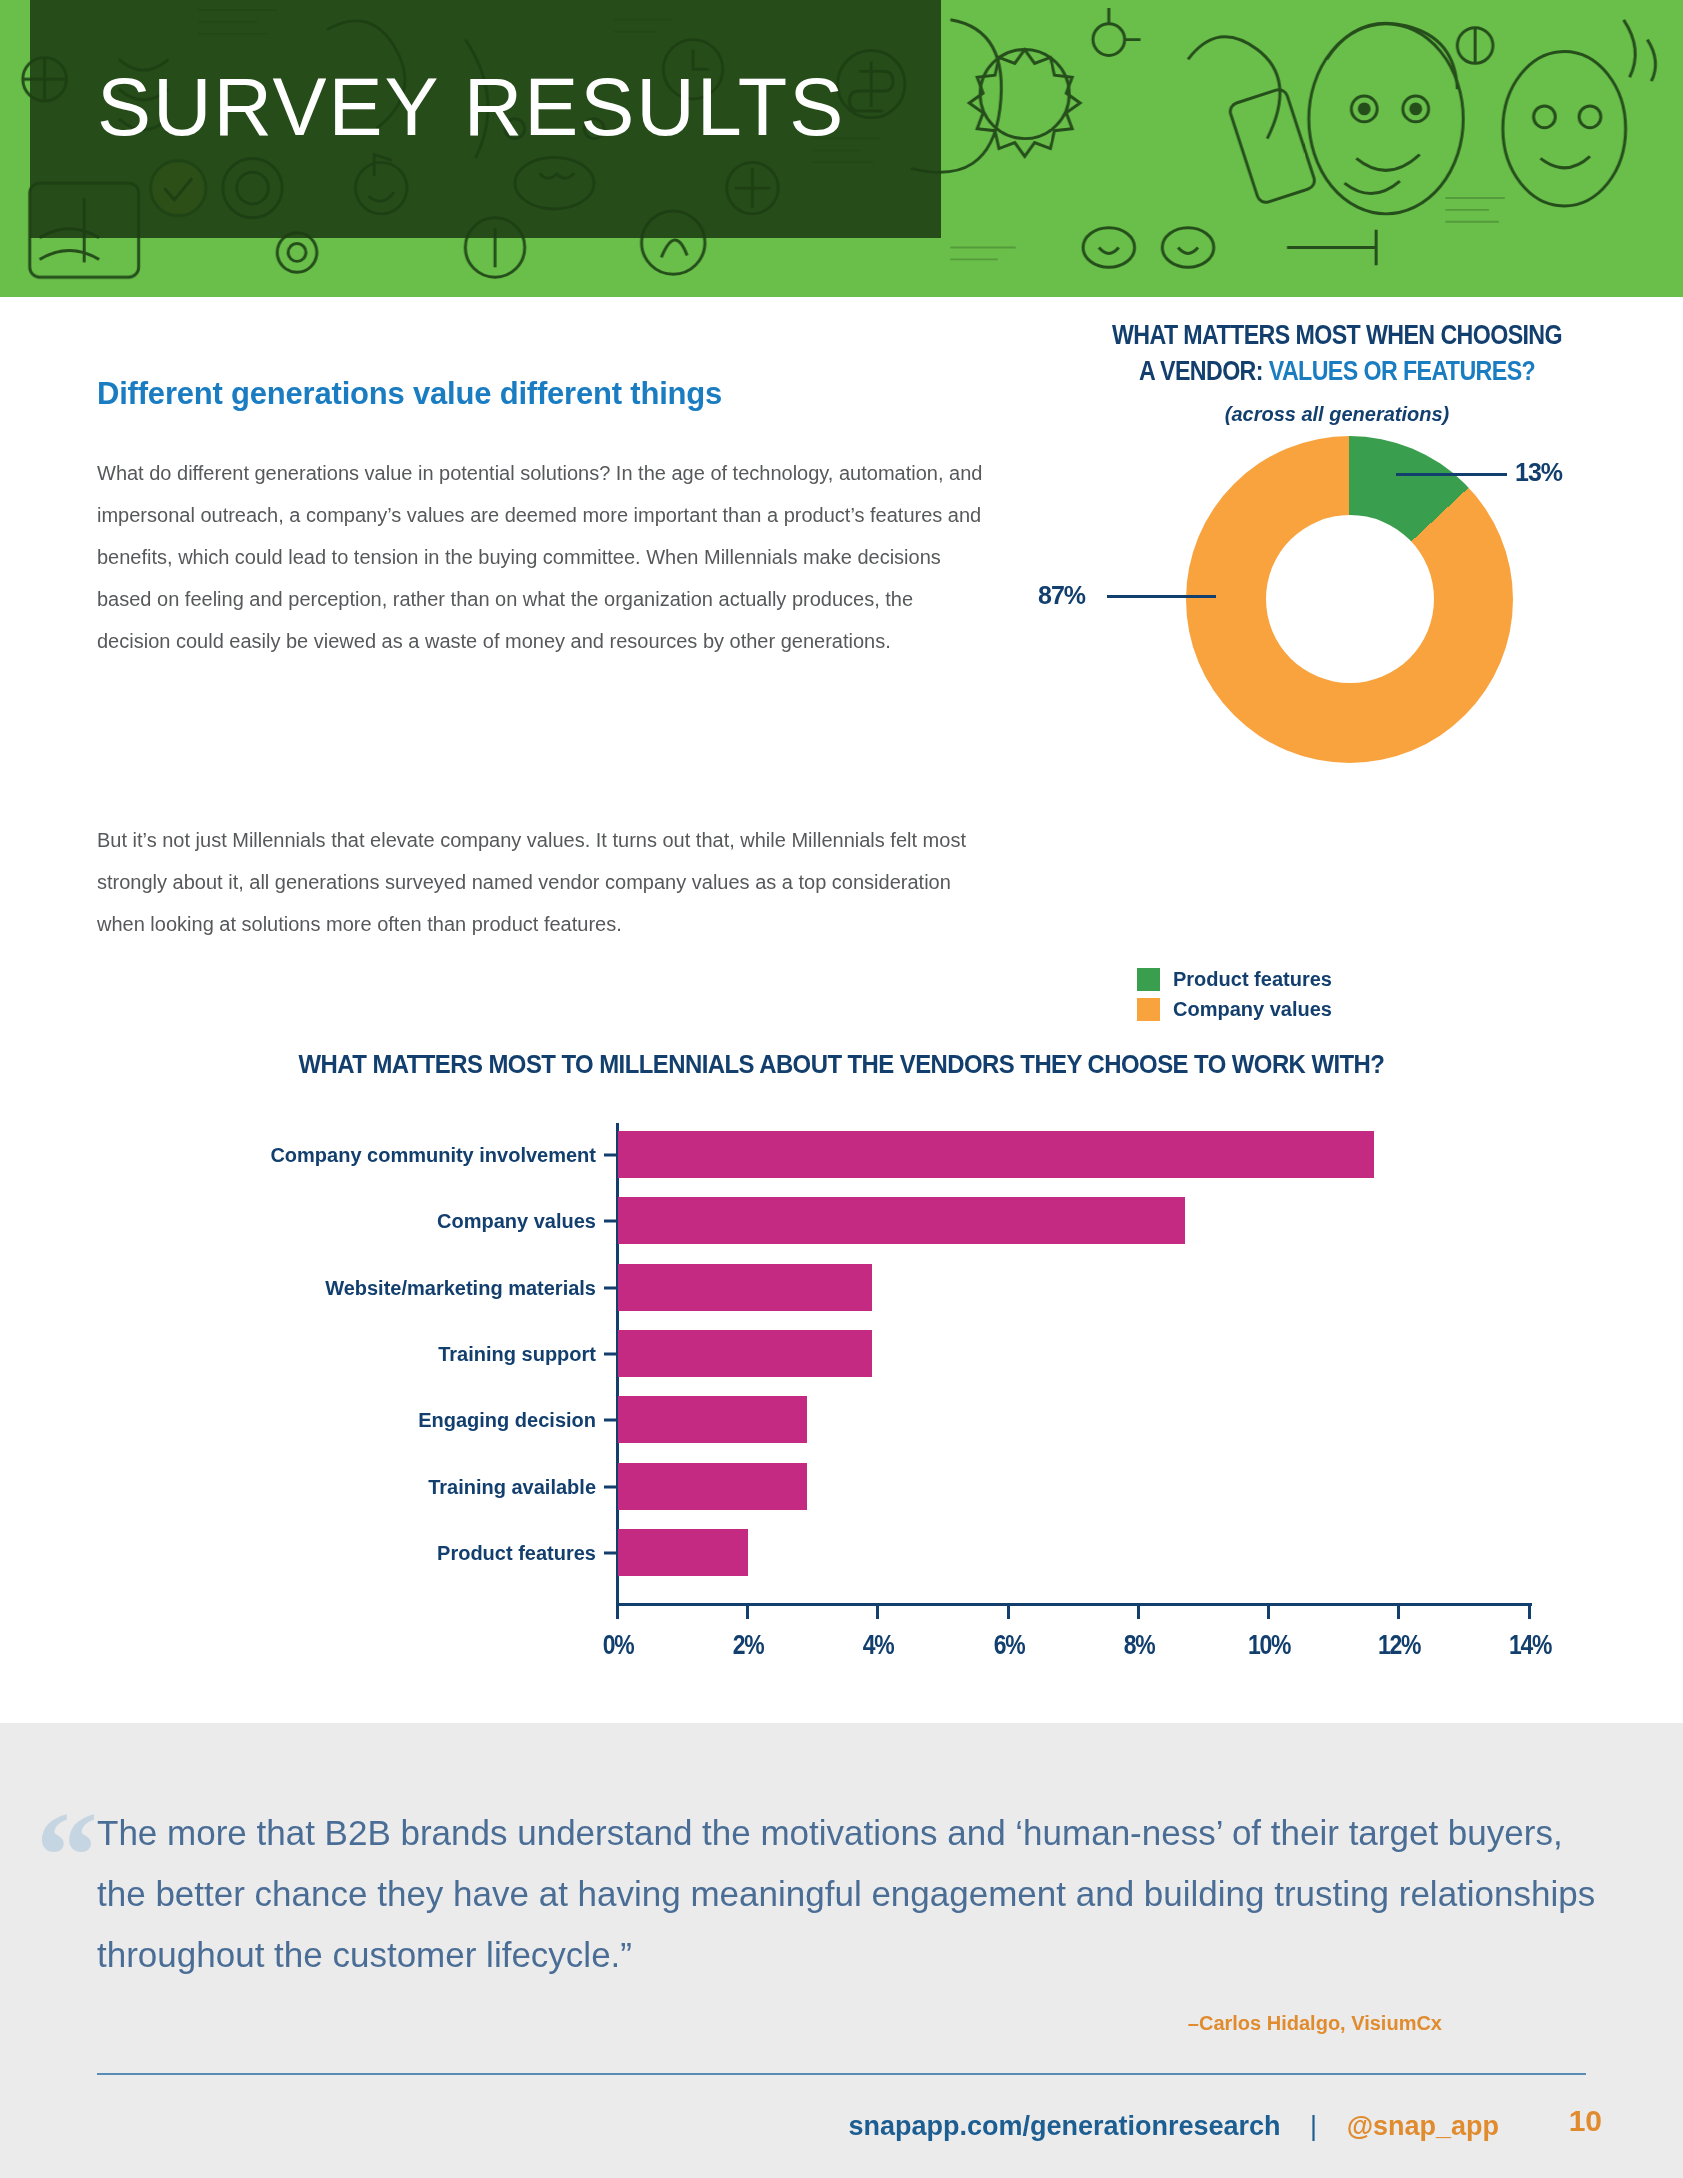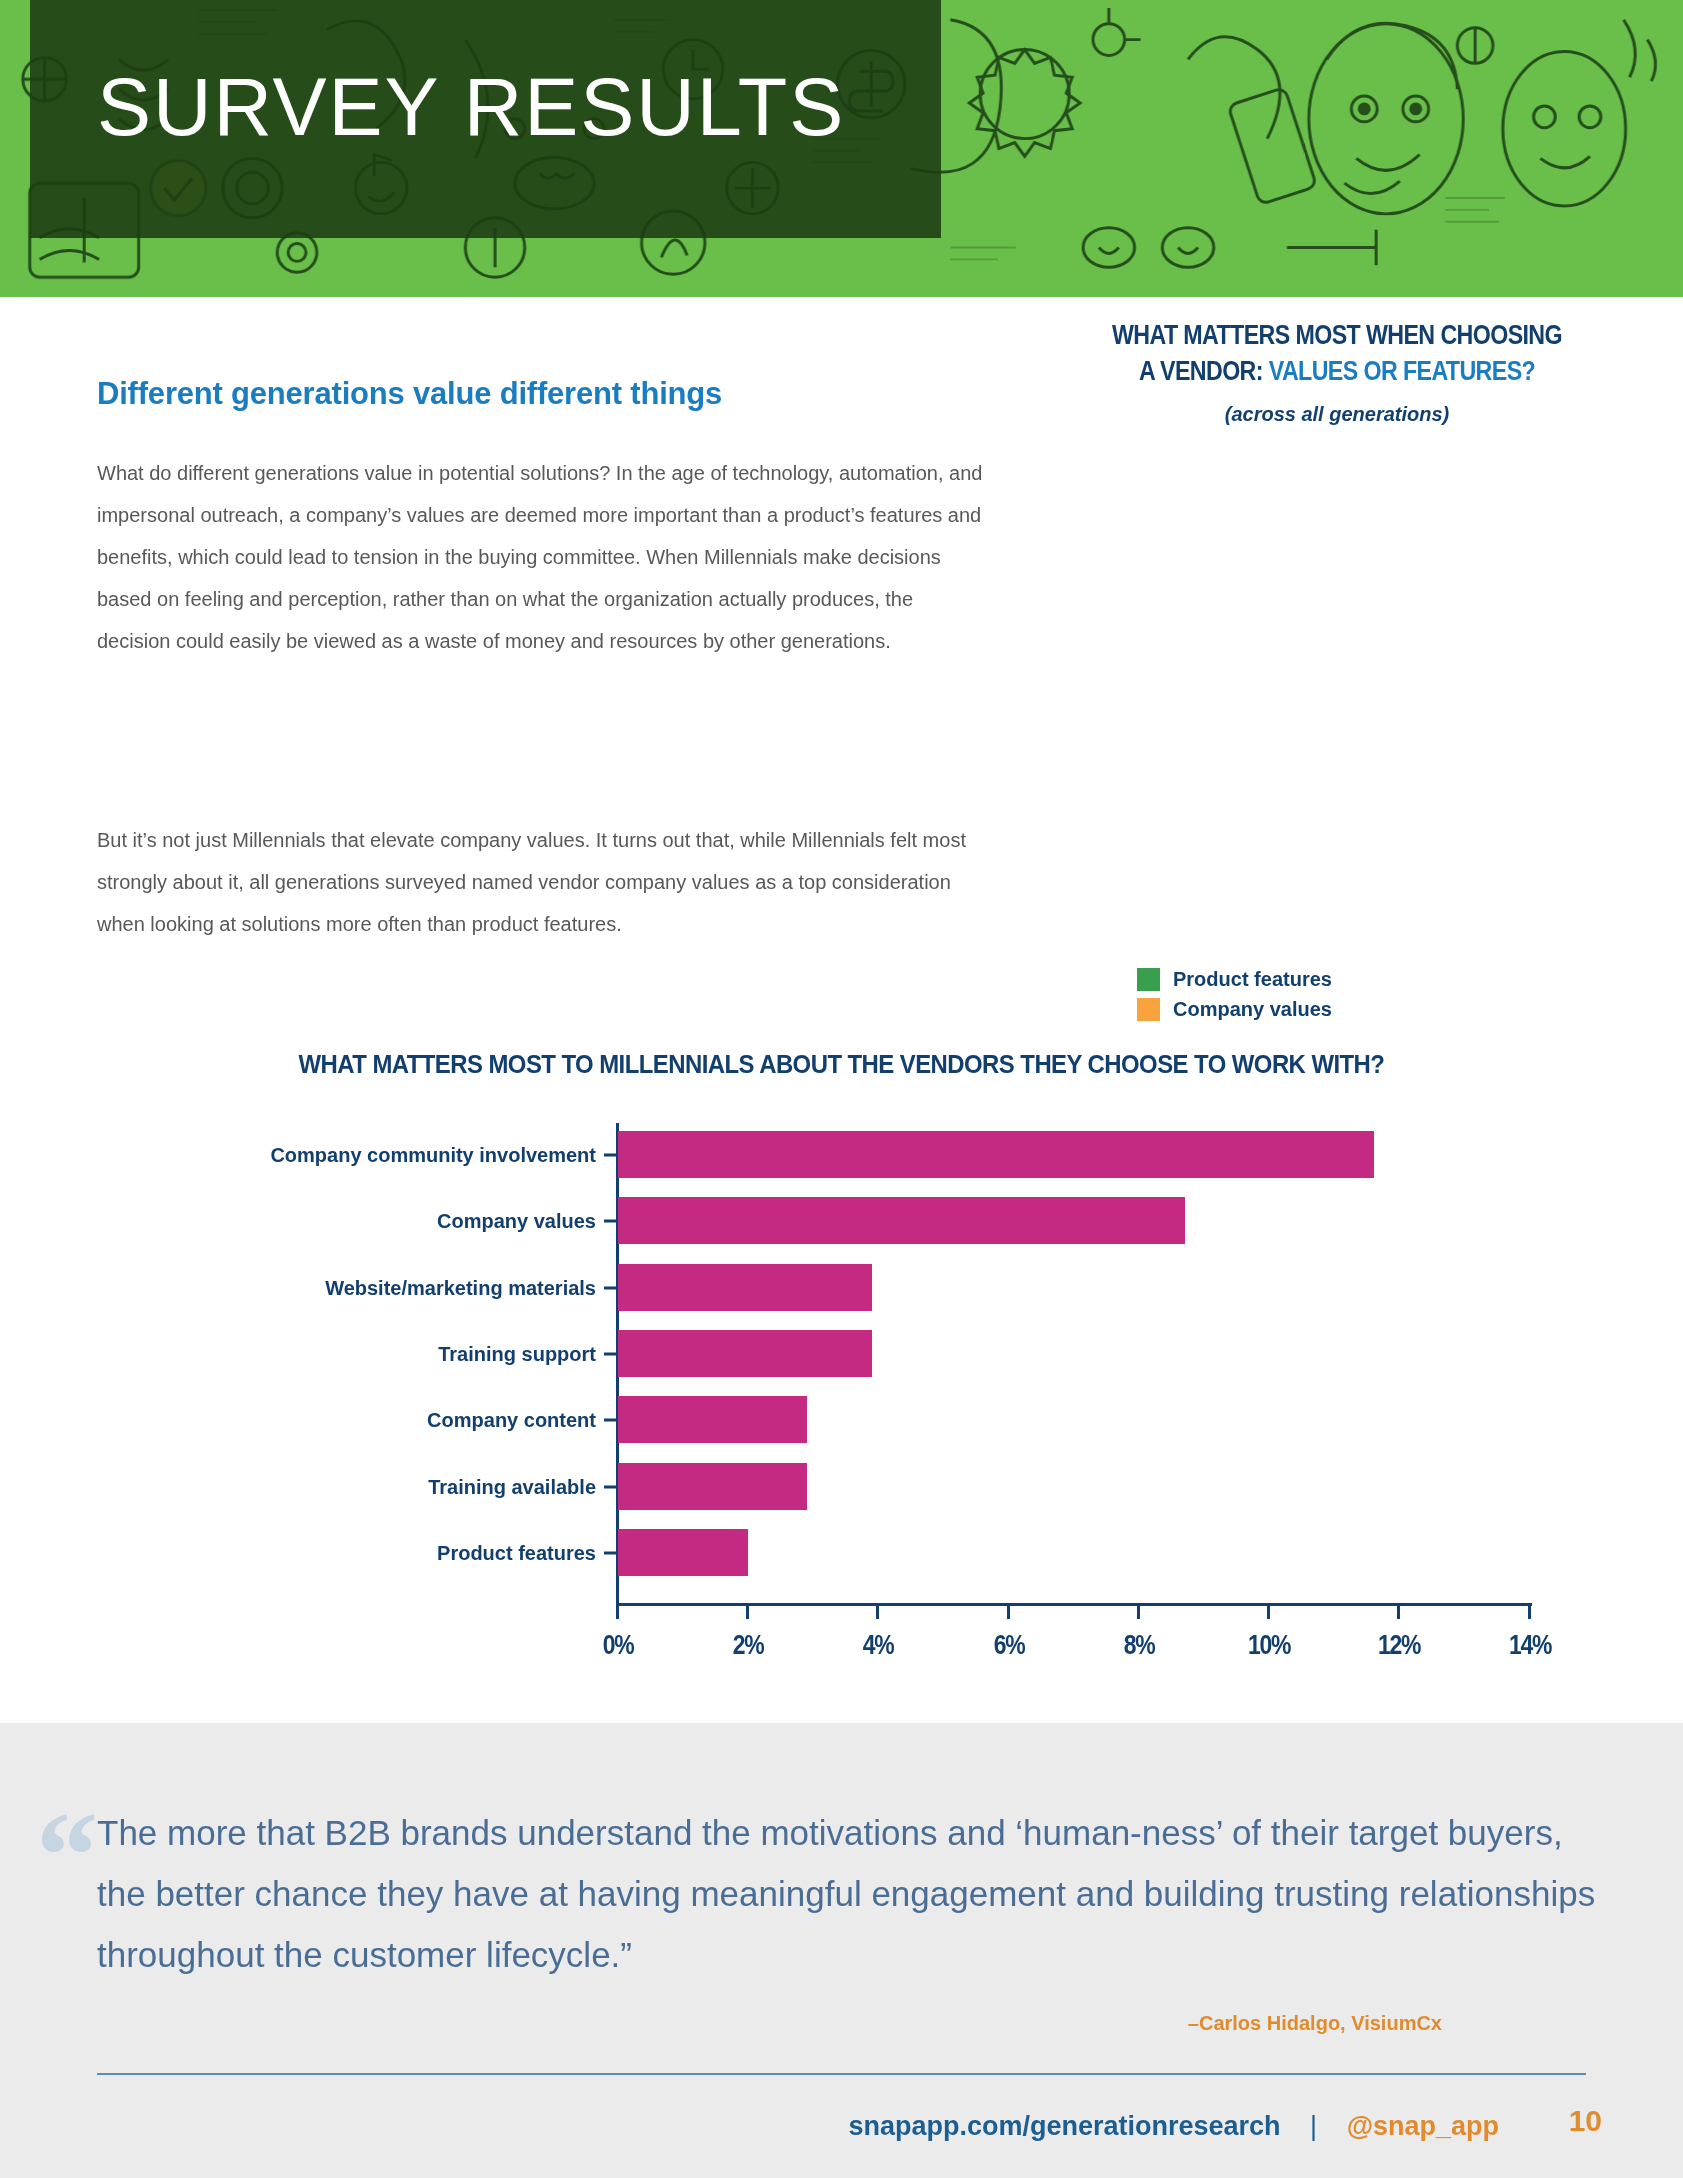--- a/index.html
+++ b/index.html
@@ -427,20 +427,28 @@
 
   <div class="body-copy para-1">What do different generations value in potential solutions? In the age of technology, automation, and impersonal outreach, a company’s values are deemed more important than a product’s features and benefits, which could lead to tension in the buying committee. When Millennials make decisions based on feeling and perception, rather than on what the organization actually produces, the decision could easily be viewed as a waste of money and resources by other generations.</div>
   <div class="body-copy para-2">But it’s not just Millennials that elevate company values. It turns out that, while Millennials felt most strongly about it, all generations surveyed named vendor company values as a top consideration when looking at solutions more often than product features.</div>
 
   <div class="donut-block">
     <div class="donut-title">
       <span>WHAT MATTERS MOST WHEN CHOOSING</span><br>
       <span>A VENDOR: </span><span class="accent">VALUES OR FEATURES?</span>
     </div>
     <div class="donut-subtitle">(across all generations)</div>
+    <div class="donut-wrap">
+      <div class="donut" style="background: conic-gradient(rgb(57, 158, 78) 0deg, rgb(57, 158, 78) 46.8deg, rgb(249, 163, 63) 46.8deg, rgb(249, 163, 63) 360deg);"></div>
+      <div class="donut-hole"></div>
+      <div class="leader-13"></div>
+      <div class="lbl-13">13%</div>
+      <div class="leader-87"></div>
+      <div class="lbl-87">87%</div>
+    </div>
   </div>
 
   <div class="donut-legend">
     <div class="legend-row">
       <span class="legend-swatch" style="background:#399e4e"></span>
       <span class="legend-label">Product features</span>
     </div>
     <div class="legend-row">
       <span class="legend-swatch" style="background:#f9a33f"></span>
       <span class="legend-label">Company values</span>
@@ -468,21 +476,21 @@
             <div class="bar-label">Website/marketing materials</div>
             <div class="y-tick"></div>
             <div class="bar" style="width: 254px; background: rgb(196, 42, 130);"></div>
           </div>
           <div class="bar-row" style="top: 207px; width: 1683px;">
             <div class="bar-label">Training support</div>
             <div class="y-tick"></div>
             <div class="bar" style="width: 254px; background: rgb(196, 42, 130);"></div>
           </div>
           <div class="bar-row" style="top: 273px; width: 1683px;">
-            <div class="bar-label">Company content</div>
+            <div class="bar-label">Engaging decision</div>
             <div class="y-tick"></div>
             <div class="bar" style="width: 189px; background: rgb(196, 42, 130);"></div>
           </div>
           <div class="bar-row" style="top: 340px; width: 1683px;">
             <div class="bar-label">Training available</div>
             <div class="y-tick"></div>
             <div class="bar" style="width: 189px; background: rgb(196, 42, 130);"></div>
           </div>
           <div class="bar-row" style="top: 406px; width: 1683px;">
             <div class="bar-label">Product features</div>

